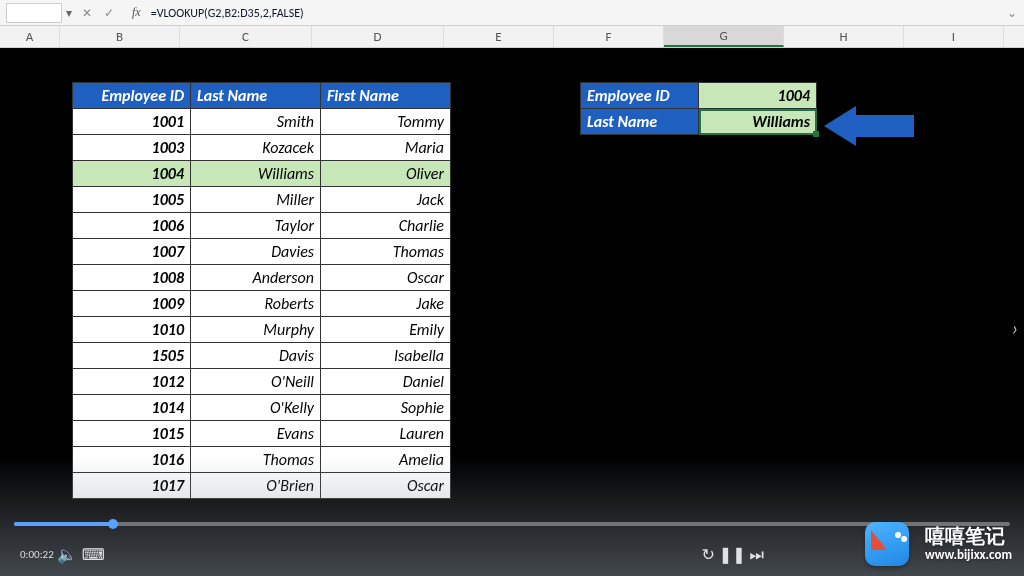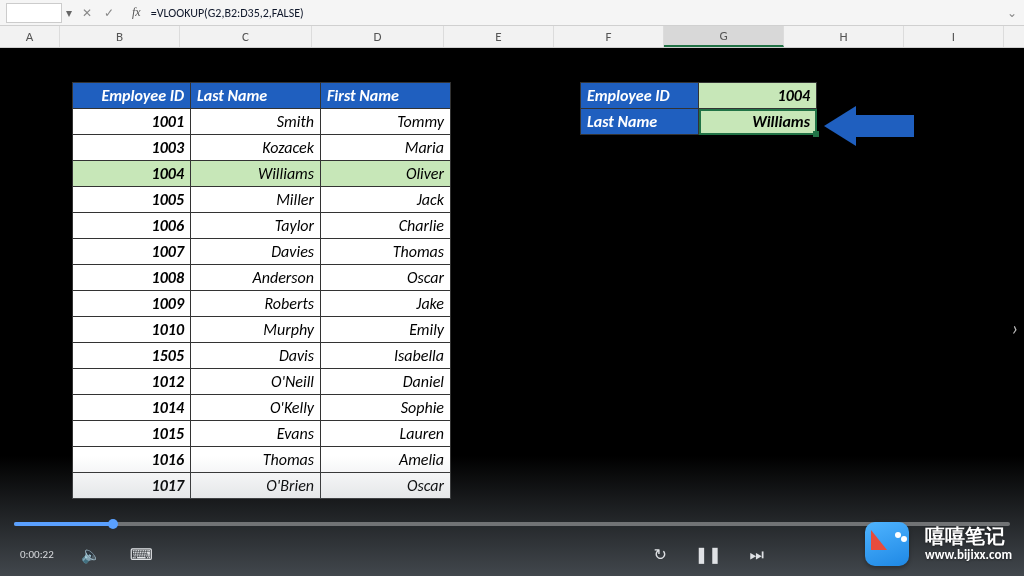--- a/index.html
+++ b/index.html
@@ -191,21 +191,21 @@
     right: -4px; top: -3px;
     width: 10px; height: 10px;
     border-radius: 50%;
     background: #5aa0ff;
   }
   .vc-left, .vc-right {
     position: absolute;
     bottom: 12px;
     display: flex;
     align-items: center;
-    gap: 28px;
+    gap: 4px;
     justify-content: space-between;
   }
   .vc-left { left: 20px; }
   .vc-right { right: 20px; }
   .vc-btn { font-size: 16px; opacity: 0.9; }
   .timecode { font-size: 11px; opacity: 0.85; }
 
   
   .watermark {
     position: absolute;

